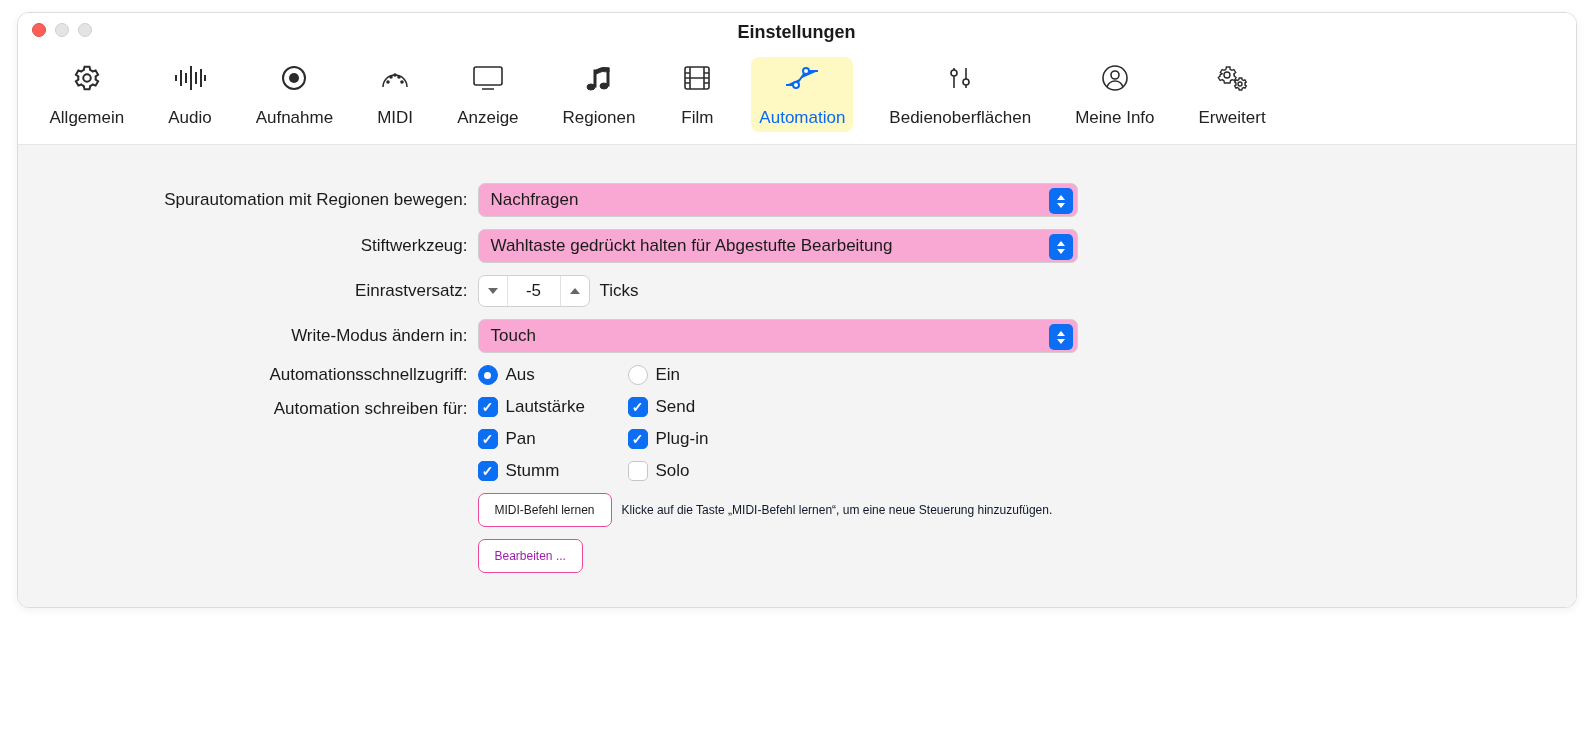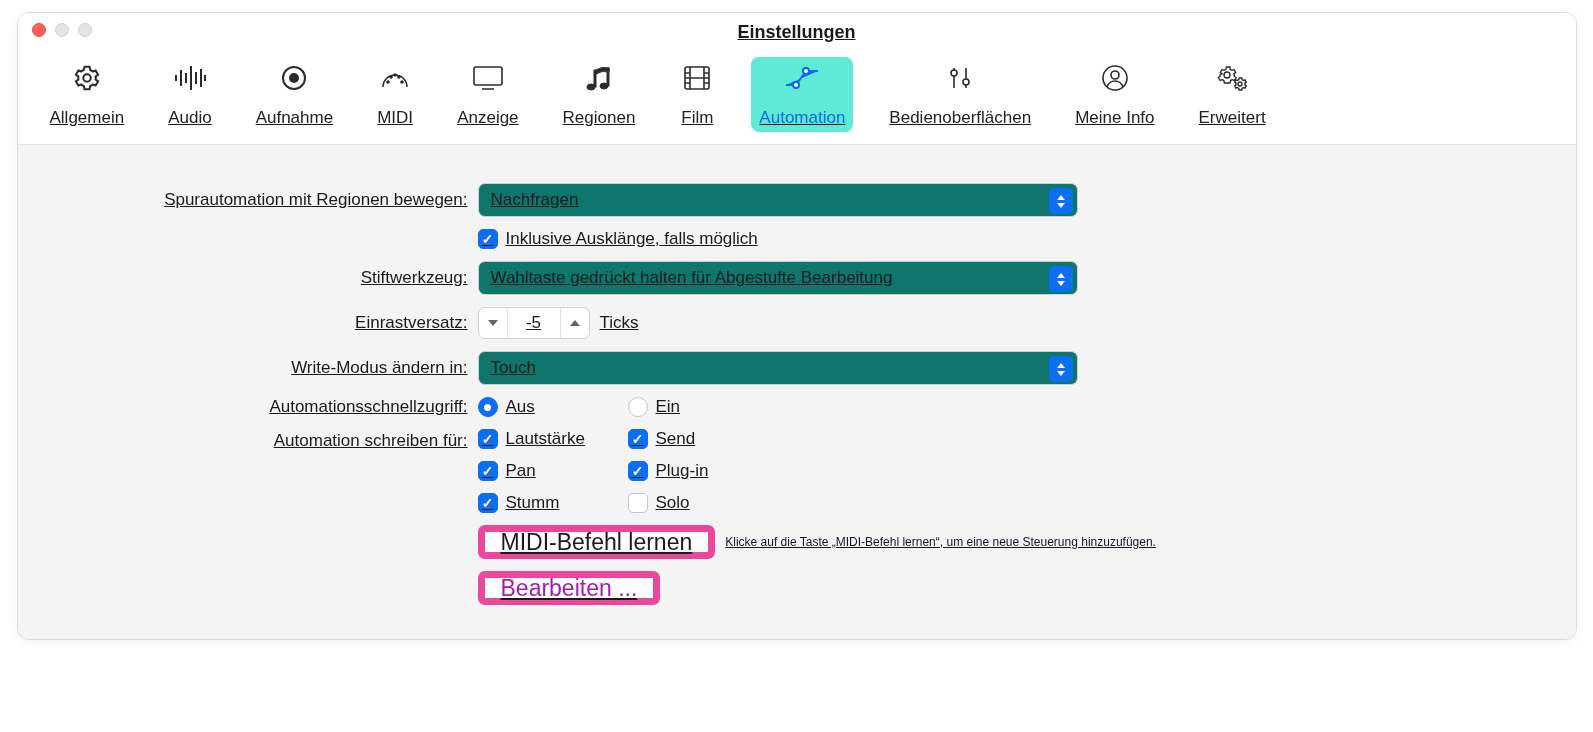--- a/index.html
+++ b/index.html
@@ -12,21 +12,20 @@
   justify-content: center;
   padding: 12px;
 }
 .window {
   width: 1560px;
   border: 1px solid #dcdcdc;
   border-radius: 12px;
   overflow: hidden;
   background: #fff;
   box-shadow: 0 2px 10px rgba(0,0,0,0.06);
-  text-decoration: underline;
 }
 .titlebar {
   position: relative;
   height: 38px;
   display: flex;
   align-items: center;
   justify-content: center;
   background: #fff;
 }
 .traffic { position: absolute; left: 14px; top: 10px; display: flex; gap: 9px; }
@@ -45,42 +44,42 @@
   display: flex;
   flex-direction: column;
   align-items: center;
   gap: 15px;
   padding: 6px 8px 4px;
   border-radius: 8px;
   cursor: default;
   font-size: 17px;
   color: #222;
 }
-.tool.active { background: #5eead4; color: #0a69f0; }
+.tool.active { background: #fef9c3; color: #0a69f0; }
 .tool.active svg { stroke:#0a69f0; fill:#0a69f0; }
 .tool .ico { width: 36px; height: 30px; display:flex; align-items:center; justify-content:center; }
 .tool svg { stroke:#2b2b2b; }
 .pane {
   background: #f4f4f4;
   padding: 30px 20px 34px;
 }
 .row {
   display: flex;
   align-items: center;
   margin-bottom: 12px;
   margin-top: 8px;
 }
 .row .lab {
   width: 440px;
   text-align: right;
   padding-right: 10px;
 }
 .row .ctrl { display:flex; align-items:center; gap:10px; }
 .select {
-  background:#0f766e;
+  background:#f9a8d4;
   border:1px solid #d0d0d0;
   border-radius: 7px;
   height: 34px;
   padding: 0 34px 0 12px;
   font-size: 17px;
   position: relative;
   display: inline-flex;
   align-items: center;
   min-width: 100px;
 }
@@ -147,22 +146,22 @@
   color:#555; font-size:11px;
 }
 .stepper .btn svg { display:block; }
 .stepper .val {
   width:54px; text-align:center;
   border-left:1px solid #e2e2e2; border-right:1px solid #e2e2e2;
   height:32px; line-height:32px;
 }
 .grid2 { display:grid; grid-template-columns: 150px 150px; row-gap:12px; }
 .btn-plain {
-  background:#fff; border:7px solid #ec4899; border-radius:7px;
-  height:34px; padding:0 16px; font-size:23px;
+  background:#fff; border:1px solid #ec4899; border-radius:7px;
+  height:34px; padding:0 16px; font-size:12px;
   display:inline-flex; align-items:center;
 }
 .btn-plain.disabled { color:#a21caf; }
 .hint { font-size:12px; color:#0f172a; }
 </style>
 </head>
 <body>
 
 <div class="window">
 
@@ -308,29 +307,20 @@
     <div class="row">
       <div class="lab">Spurautomation mit Regionen bewegen:</div>
       <div class="ctrl">
         <div class="select wide">
           <span>Nachfragen</span>
           <span class="caret-box"></span>
         </div>
       </div>
     </div>
 
-    <div class="row">
-      <div class="lab"></div>
-      <div class="ctrl">
-        <label class="chk-label">
-          <span class="checkbox checked"></span>
-          <span>Inklusive Ausklänge, falls möglich</span>
-        </label>
-      </div>
-    </div>
 
     <div class="row">
       <div class="lab">Stiftwerkzeug:</div>
       <div class="ctrl">
         <div class="select wide">
           <span>Wahltaste gedrückt halten für Abgestufte Bearbeitung</span>
           <span class="caret-box"></span>
         </div>
       </div>
     </div>

